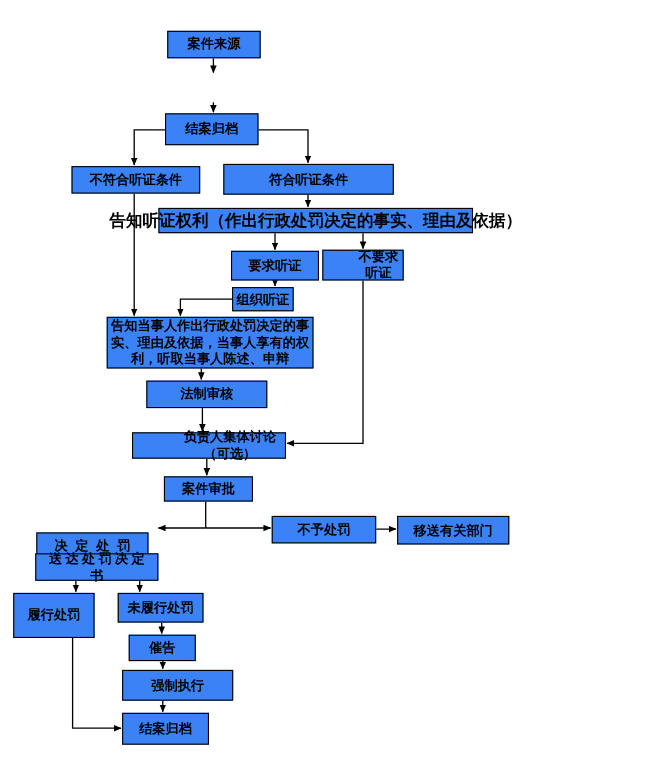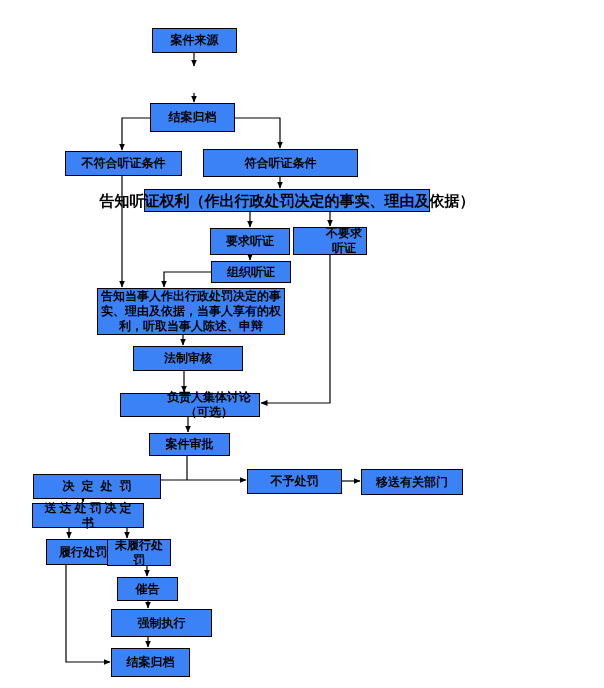--- a/index.html
+++ b/index.html
@@ -80,51 +80,51 @@
     </div>
     <div class="node" data-name="flow-node-notify-hearing-right" style="left: 144px; top: 189px; width: 286px; height: 23px;">
       <span data-name="flow-node-label">告知听证权利（作出行政处罚决定的事实、理由及依据）</span>
     </div>
     <div class="node" data-name="flow-node-request-hearing" style="left: 210px; top: 228px; width: 80px; height: 27px;">
       <span data-name="flow-node-label">要求听证</span>
     </div>
     <div class="node" data-name="flow-node-no-request-hearing" style="left: 293px; top: 227px; width: 74px; height: 28px; padding-left: 30px;">
       <span data-name="flow-node-label">不要求听证</span>
     </div>
-    <div class="node" data-name="flow-node-organize-hearing" style="left: 211px; top: 261px; width: 80px; height: 22px;">
+    <div class="node" data-name="flow-node-organize-hearing" style="left: 211px; top: 261px; width: 56px; height: 22px;">
       <span data-name="flow-node-label">组织听证</span>
     </div>
     <div class="node" data-name="flow-node-notify-party" style="left: 97px; top: 288px; width: 188px; height: 47px;">
       <span data-name="flow-node-label">告知当事人作出行政处罚决定的事实、理由及依据，当事人享有的权利，听取当事人陈述、申辩</span>
     </div>
     <div class="node" data-name="flow-node-legal-review" style="left: 133px; top: 346px; width: 110px; height: 25px;">
       <span data-name="flow-node-label">法制审核</span>
     </div>
     <div class="node" data-name="flow-node-collective-discussion" style="left: 120px; top: 393px; width: 140px; height: 24px; padding-left: 40px;">
       <span data-name="flow-node-label">负责人集体讨论（可选）</span>
     </div>
     <div class="node" data-name="flow-node-case-approval" style="left: 149px; top: 433px; width: 81px; height: 23px;">
       <span data-name="flow-node-label">案件审批</span>
     </div>
-    <div class="node" data-name="flow-node-decide-penalty" style="left: 33px; top: 474px; width: 128px; height: 25px;">
+    <div class="node" data-name="flow-node-decide-penalty" style="left: 33px; top: 484px; width: 102px; height: 25px;">
       <span data-name="flow-node-label">决定处罚</span>
     </div>
     <div class="node" data-name="flow-node-no-penalty" style="left: 247px; top: 469px; width: 95px; height: 25px;">
       <span data-name="flow-node-label">不予处罚</span>
     </div>
     <div class="node" data-name="flow-node-transfer-department" style="left: 361px; top: 469px; width: 102px; height: 26px;">
       <span data-name="flow-node-label">移送有关部门</span>
     </div>
     <div class="node" data-name="flow-node-serve-decision" style="left: 32px; top: 503px; width: 112px; height: 25px;">
       <span data-name="flow-node-label">送达处罚决定书</span>
     </div>
-    <div class="node" data-name="flow-node-fulfill-penalty" style="left: 46px; top: 539px; width: 74px; height: 26px;">
+    <div class="node" data-name="flow-node-fulfill-penalty" style="left: 12px; top: 539px; width: 74px; height: 41px;">
       <span data-name="flow-node-label">履行处罚</span>
     </div>
-    <div class="node" data-name="flow-node-not-fulfill-penalty" style="left: 107px; top: 539px; width: 64px; height: 27px;">
+    <div class="node" data-name="flow-node-not-fulfill-penalty" style="left: 107px; top: 539px; width: 78px; height: 27px;">
       <span data-name="flow-node-label">未履行处罚</span>
     </div>
     <div class="node" data-name="flow-node-demand-notice" style="left: 117px; top: 577px; width: 61px; height: 24px; font-family: Liberation Serif, serif;">
       <span data-name="flow-node-label">催告</span>
     </div>
     <div class="node" data-name="flow-node-enforce" style="left: 111px; top: 609px; width: 101px; height: 28px;">
       <span data-name="flow-node-label">强制执行</span>
     </div>
     <div class="node" data-name="flow-node-close-case" style="left: 111px; top: 648px; width: 79px; height: 29px;">
       <span data-name="flow-node-label">结案归档</span>

